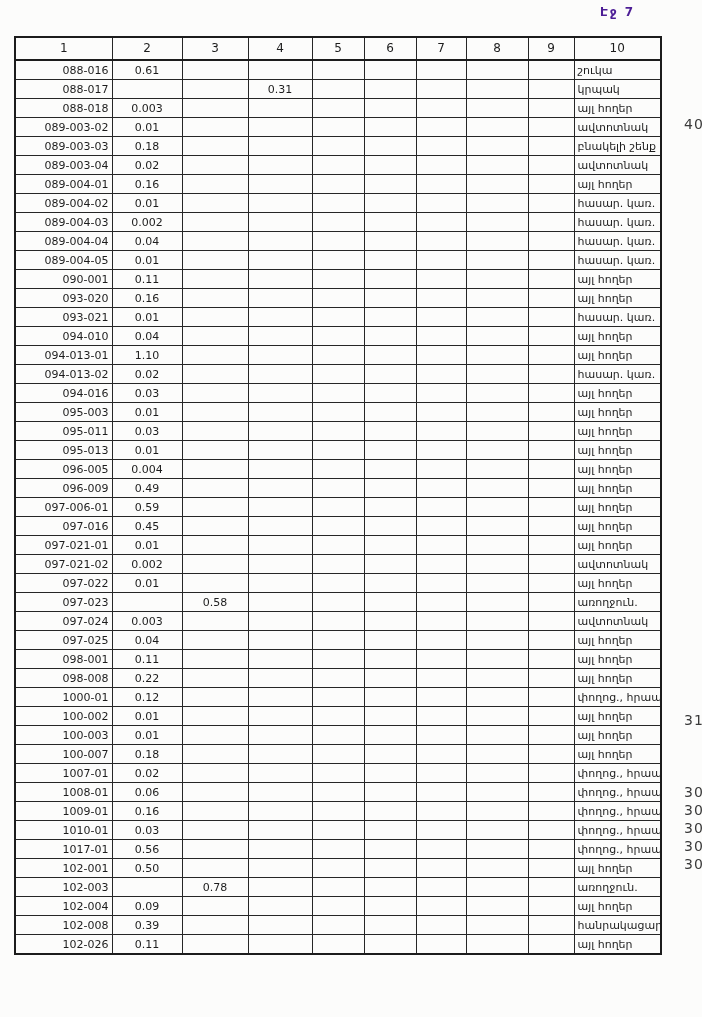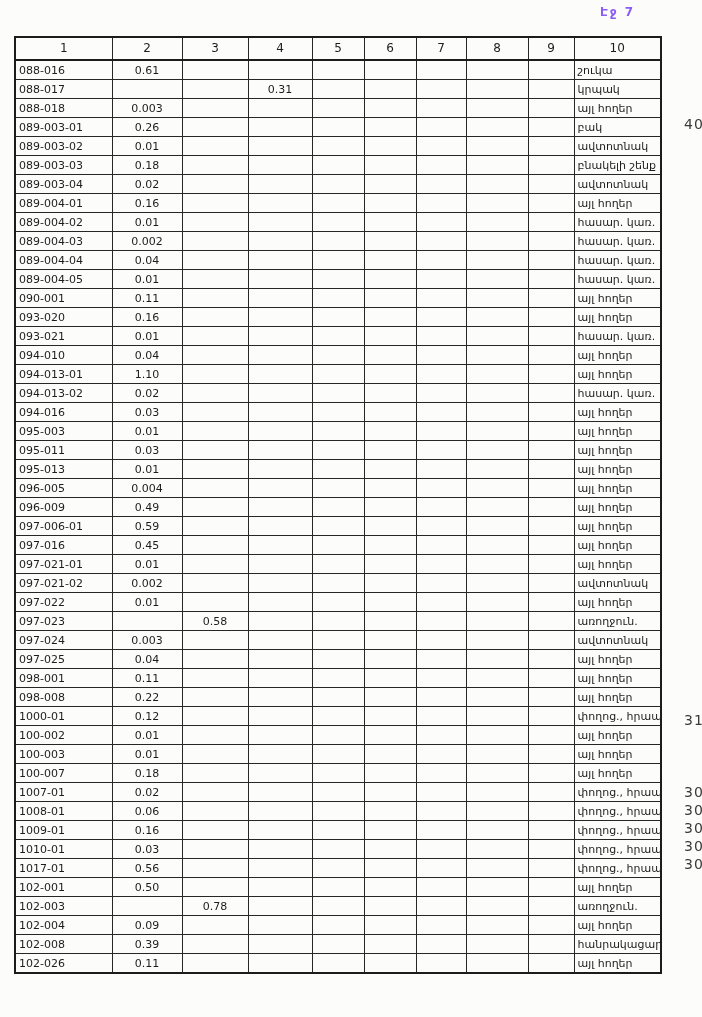--- a/index.html
+++ b/index.html
@@ -6,21 +6,21 @@
   body{
     width:702px;height:1017px;
     background:#fcfcfb;
     font-family:"DejaVu Sans", sans-serif;
     color:#1b1b1b;
     position:relative;
     overflow:hidden;
   }
   .page-header{
     position:absolute;top:5px;left:600px;
-    font-size:12px;font-weight:bold;letter-spacing:2px;color:#8b5cf6;
+    font-size:12px;font-weight:bold;letter-spacing:2px;color:#4c1d95;
   }
   table.scan-table{
     position:absolute;left:14px;top:36px;
     width:646px;
     border-collapse:collapse;
     table-layout:fixed;
   }
   table.scan-table th, table.scan-table td{
     border:1px solid #262626;
     height:18px;
@@ -29,21 +29,21 @@
     line-height:17px;
     overflow:hidden;
     white-space:nowrap;
     color:#1d1d1d;
   }
   table.scan-table{border:2px solid #1c1c1c;}
   table.scan-table th{
     font-size:12px;font-weight:normal;text-align:center;height:21px;
     border-bottom:2px solid #1c1c1c;
   }
-  td.c1{text-align:left;padding-left:5px;}
+  td.c1{text-align:right;padding-left:5px;}
   td.c2,td.c3,td.c4,td.c5,td.c6,td.c7,td.c8,td.c9{text-align:center;}
   td.c10{text-align:left;font-size:10.5px;padding-left:4px;}
   .mnote{
     position:absolute;left:684px;
     font-size:14px;color:#3a3a3a;letter-spacing:1px;
   }
 </style>
 </head>
 <body>
 
@@ -107,32 +107,20 @@
         <td class="c3"></td>
         <td class="c4"></td>
         <td class="c5"></td>
         <td class="c6"></td>
         <td class="c7"></td>
         <td class="c8"></td>
         <td class="c9"></td>
         <td class="c10">այլ հողեր</td>
       </tr>
       <tr>
-        <td class="c1">089-003-01</td>
-        <td class="c2">0.26</td>
-        <td class="c3"></td>
-        <td class="c4"></td>
-        <td class="c5"></td>
-        <td class="c6"></td>
-        <td class="c7"></td>
-        <td class="c8"></td>
-        <td class="c9"></td>
-        <td class="c10">բակ</td>
-      </tr>
-      <tr>
         <td class="c1">089-003-02</td>
         <td class="c2">0.01</td>
         <td class="c3"></td>
         <td class="c4"></td>
         <td class="c5"></td>
         <td class="c6"></td>
         <td class="c7"></td>
         <td class="c8"></td>
         <td class="c9"></td>
         <td class="c10">ավտոտնակ</td>

